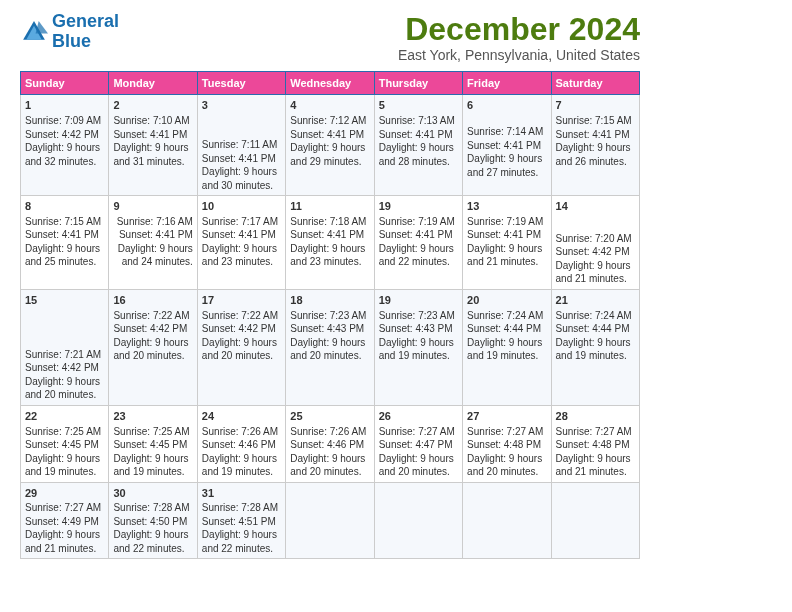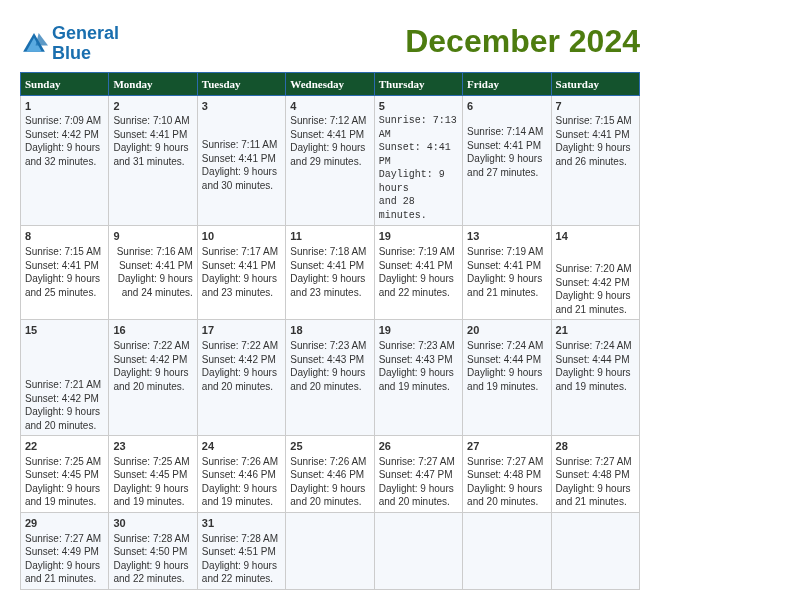--- a/index.html
+++ b/index.html
@@ -6,21 +6,21 @@
     body {
       width: 792px;
       height: 612px;
       font-family: Arial, sans-serif;
       background: #fff;
       overflow: hidden;
     }
     .page {
       width: 660px;
       height: 612px;
-      padding: 24px 20px 10px 20px;
+      padding: 12px 20px 10px 20px;
     }
     .header {
       display: flex;
       justify-content: space-between;
       align-items: flex-start;
       margin-bottom: 8px;
     }
     .logo {
       display: flex;
       align-items: center;
@@ -52,28 +52,27 @@
       font-size: 14px;
       color: #555;
     }
     table {
       width: 100%;
       border-collapse: collapse;
       font-size: 9.5px;
       table-layout: fixed;
     }
     thead tr th {
-      background-color: #14532d;
+      background-color: #ec4899;
       color: #fff;
       text-align: left;
       padding: 5px 4px;
       font-size: 11px;
       font-weight: bold;
       border: 1px solid #2a6aae;
-      font-family: Liberation Serif, serif;
     }
     tbody tr td {
       border: 1px solid #ccc;
       vertical-align: top;
       padding: 3px 4px;
       color: #333;
       line-height: 1.35;
       height: 74px;
     }
     tbody tr:nth-child(odd) td {
@@ -104,20 +103,21 @@
         <polygon points="18,10 28,28 8,28" fill="#5aaae0"></polygon>
         <polygon points="24,4 36,20 20,20" fill="#1a6faf" opacity="0.7"></polygon>
       </svg>
       <div class="logo-text">
         <div><span>General</span></div>
         <div><span style="color:#1a6faf;">Blue</span></div>
       </div>
     </div>
     <div class="title-block">
       <div class="main-title">December 2024</div>
+      <div class="subtitle">East York, Pennsylvania, United States</div>
     </div>
   </div>
 
   <table>
     <thead>
       <tr>
       <th>Sunday</th>
           <th>Monday</th>
           <th>Tuesday</th>
           <th>Wednesday</th>
@@ -151,21 +151,21 @@
           </td>
           <td>
             <span class="day-num">4</span>
             <div class="day-info" style="white-space: pre-line;">Sunrise: 7:12 AM
 Sunset: 4:41 PM
 Daylight: 9 hours
 and 29 minutes.</div>
           </td>
           <td>
             <span class="day-num">5</span>
-            <div class="day-info" style="white-space: pre-line; font-family: Liberation Mono, monospace;">Sunrise: 7:13 AM
+            <div class="day-info" style="white-space: pre-line;">Sunrise: 7:13 AM
 Sunset: 4:41 PM
 Daylight: 9 hours
 and 28 minutes.</div>
           </td>
           <td>
             <span class="day-num">6</span>
             <div class="day-info" style="white-space: pre-line; margin-top: 12px;">Sunrise: 7:14 AM
 Sunset: 4:41 PM
 Daylight: 9 hours
 and 27 minutes.</div>

